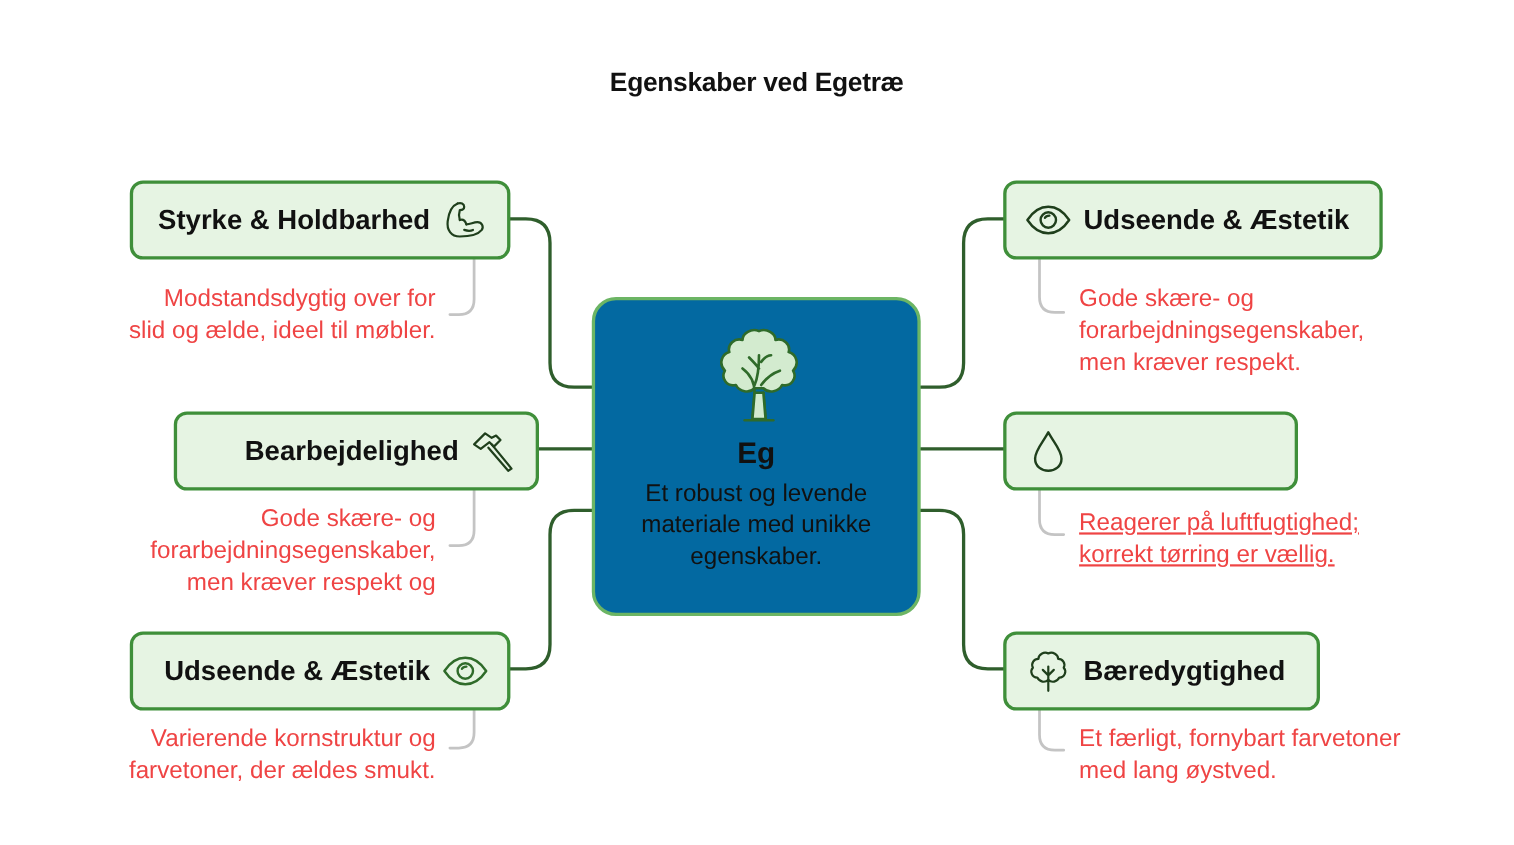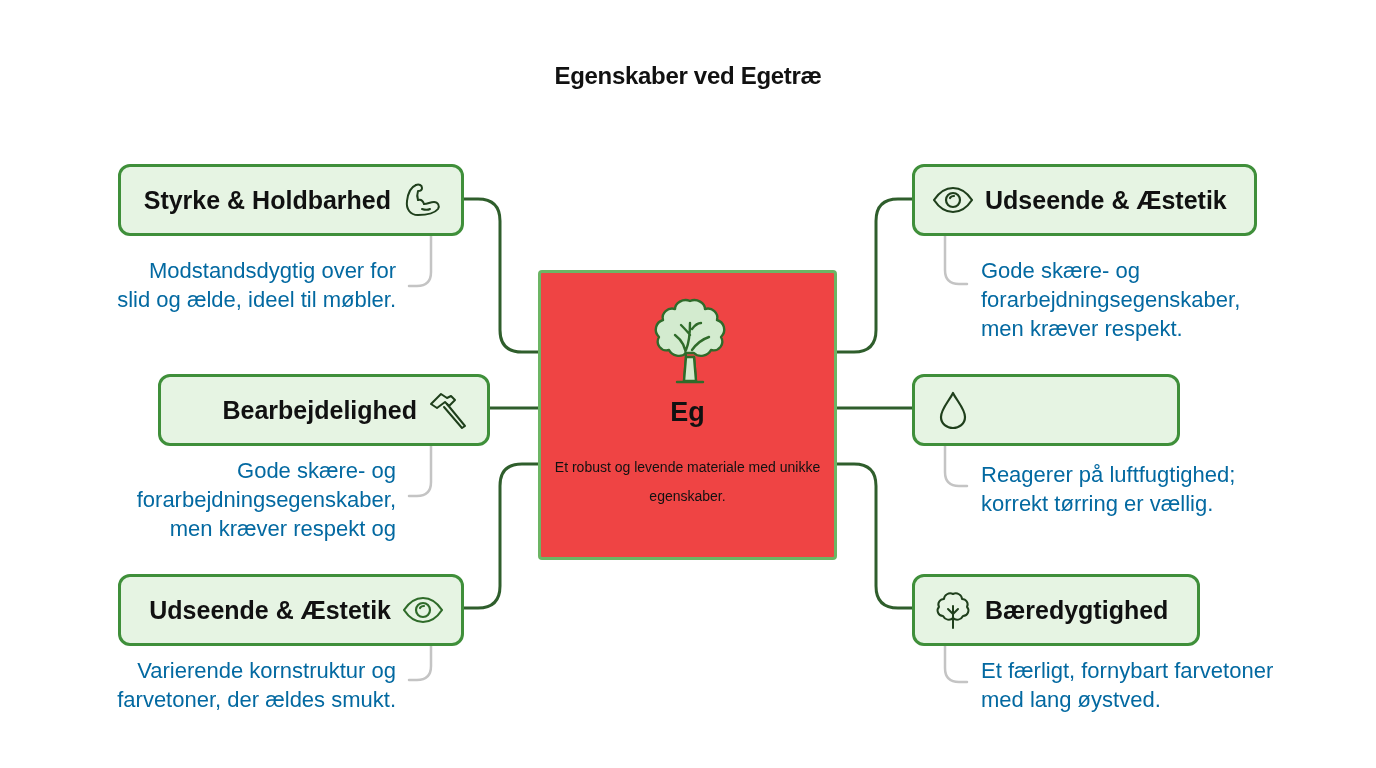--- a/index.html
+++ b/index.html
@@ -57,57 +57,57 @@
     height: 44px;
     display: inline-flex;
     align-items: center;
     justify-content: center;
     flex: 0 0 auto;
   }
   .desc {
     position: absolute;
     font-size: 22px;
     line-height: 29px;
-    color: #0369a1;
+    color: #ef4444;
   }
   .desc.left { text-align: right; }
   .desc.right { text-align: left; }
   .center {
     position: absolute;
     left: 538px;
     top: 270px;
     width: 299px;
     height: 290px;
     box-sizing: border-box;
     border: 3px solid #6cb564;
-    border-radius: 4px;
-    background: #ef4444;
+    border-radius: 22px;
+    background: #0369a1;
     text-align: center;
   }
   .center .tree {
     position: absolute;
     left: 106px;
     top: 22px;
     width: 86px;
     height: 92px;
   }
   .center .center-title {
     position: absolute;
     top: 124px;
     left: 0;
     width: 100%;
     font-size: 27px;
     font-weight: bold;
   }
   .center .center-desc {
     position: absolute;
-    top: 180px;
+    top: 160px;
     left: 10px;
     right: 10px;
-    font-size: 14px;
+    font-size: 22px;
     line-height: 29px;
   }
 </style>
 </head>
 <body>
 
 <div class="title">Egenskaber ved Egetræ</div>
 
 <svg class="connectors" viewBox="0 0 1376 768">
   <g fill="none" stroke="#2f5e2c" stroke-width="3" stroke-linecap="round">
@@ -209,21 +209,21 @@
   <div>men kræver respekt.</div>
 </div>
 
 <div class="node right" style="left:912px; top:374px; width:268px;">
   <span class="icon">
     <svg width="30" height="40" viewBox="0 0 30 40" fill="none" stroke="#1f3f1c" stroke-width="2.2" stroke-linejoin="round">
       <path d="M15 3 C19 11 27 19 27 27 C27 34 21 38 15 38 C9 38 3 34 3 27 C3 19 11 11 15 3 Z"></path>
     </svg>
   </span>
 </div>
-<div class="desc right" style="left:981px; top:460px; width:340px;">
+<div class="desc right" style="left:981px; top:460px; width:340px;text-decoration:underline;">
   <div>Reagerer på luftfugtighed;</div>
   <div>korrekt tørring er vællig.</div>
 </div>
 
 <div class="node right" style="left:912px; top:574px; width:288px;align-items:center;">
   <span class="icon">
     <svg width="36" height="40" viewBox="0 0 36 40" fill="none" stroke="#1f3f1c" stroke-width="2" stroke-linecap="round" stroke-linejoin="round">
       <path d="M18 4 C22 2 27 5 27 9 C31 9 34 13 32 17 C35 20 33 26 28 26 C26 30 21 31 18 28 C15 31 10 30 8 26 C3 26 1 20 4 17 C2 13 5 9 9 9 C9 5 14 2 18 4 Z"></path>
       <path d="M18 38 L18 16 M18 24 L13 19 M18 24 L23 19"></path>
     </svg>

